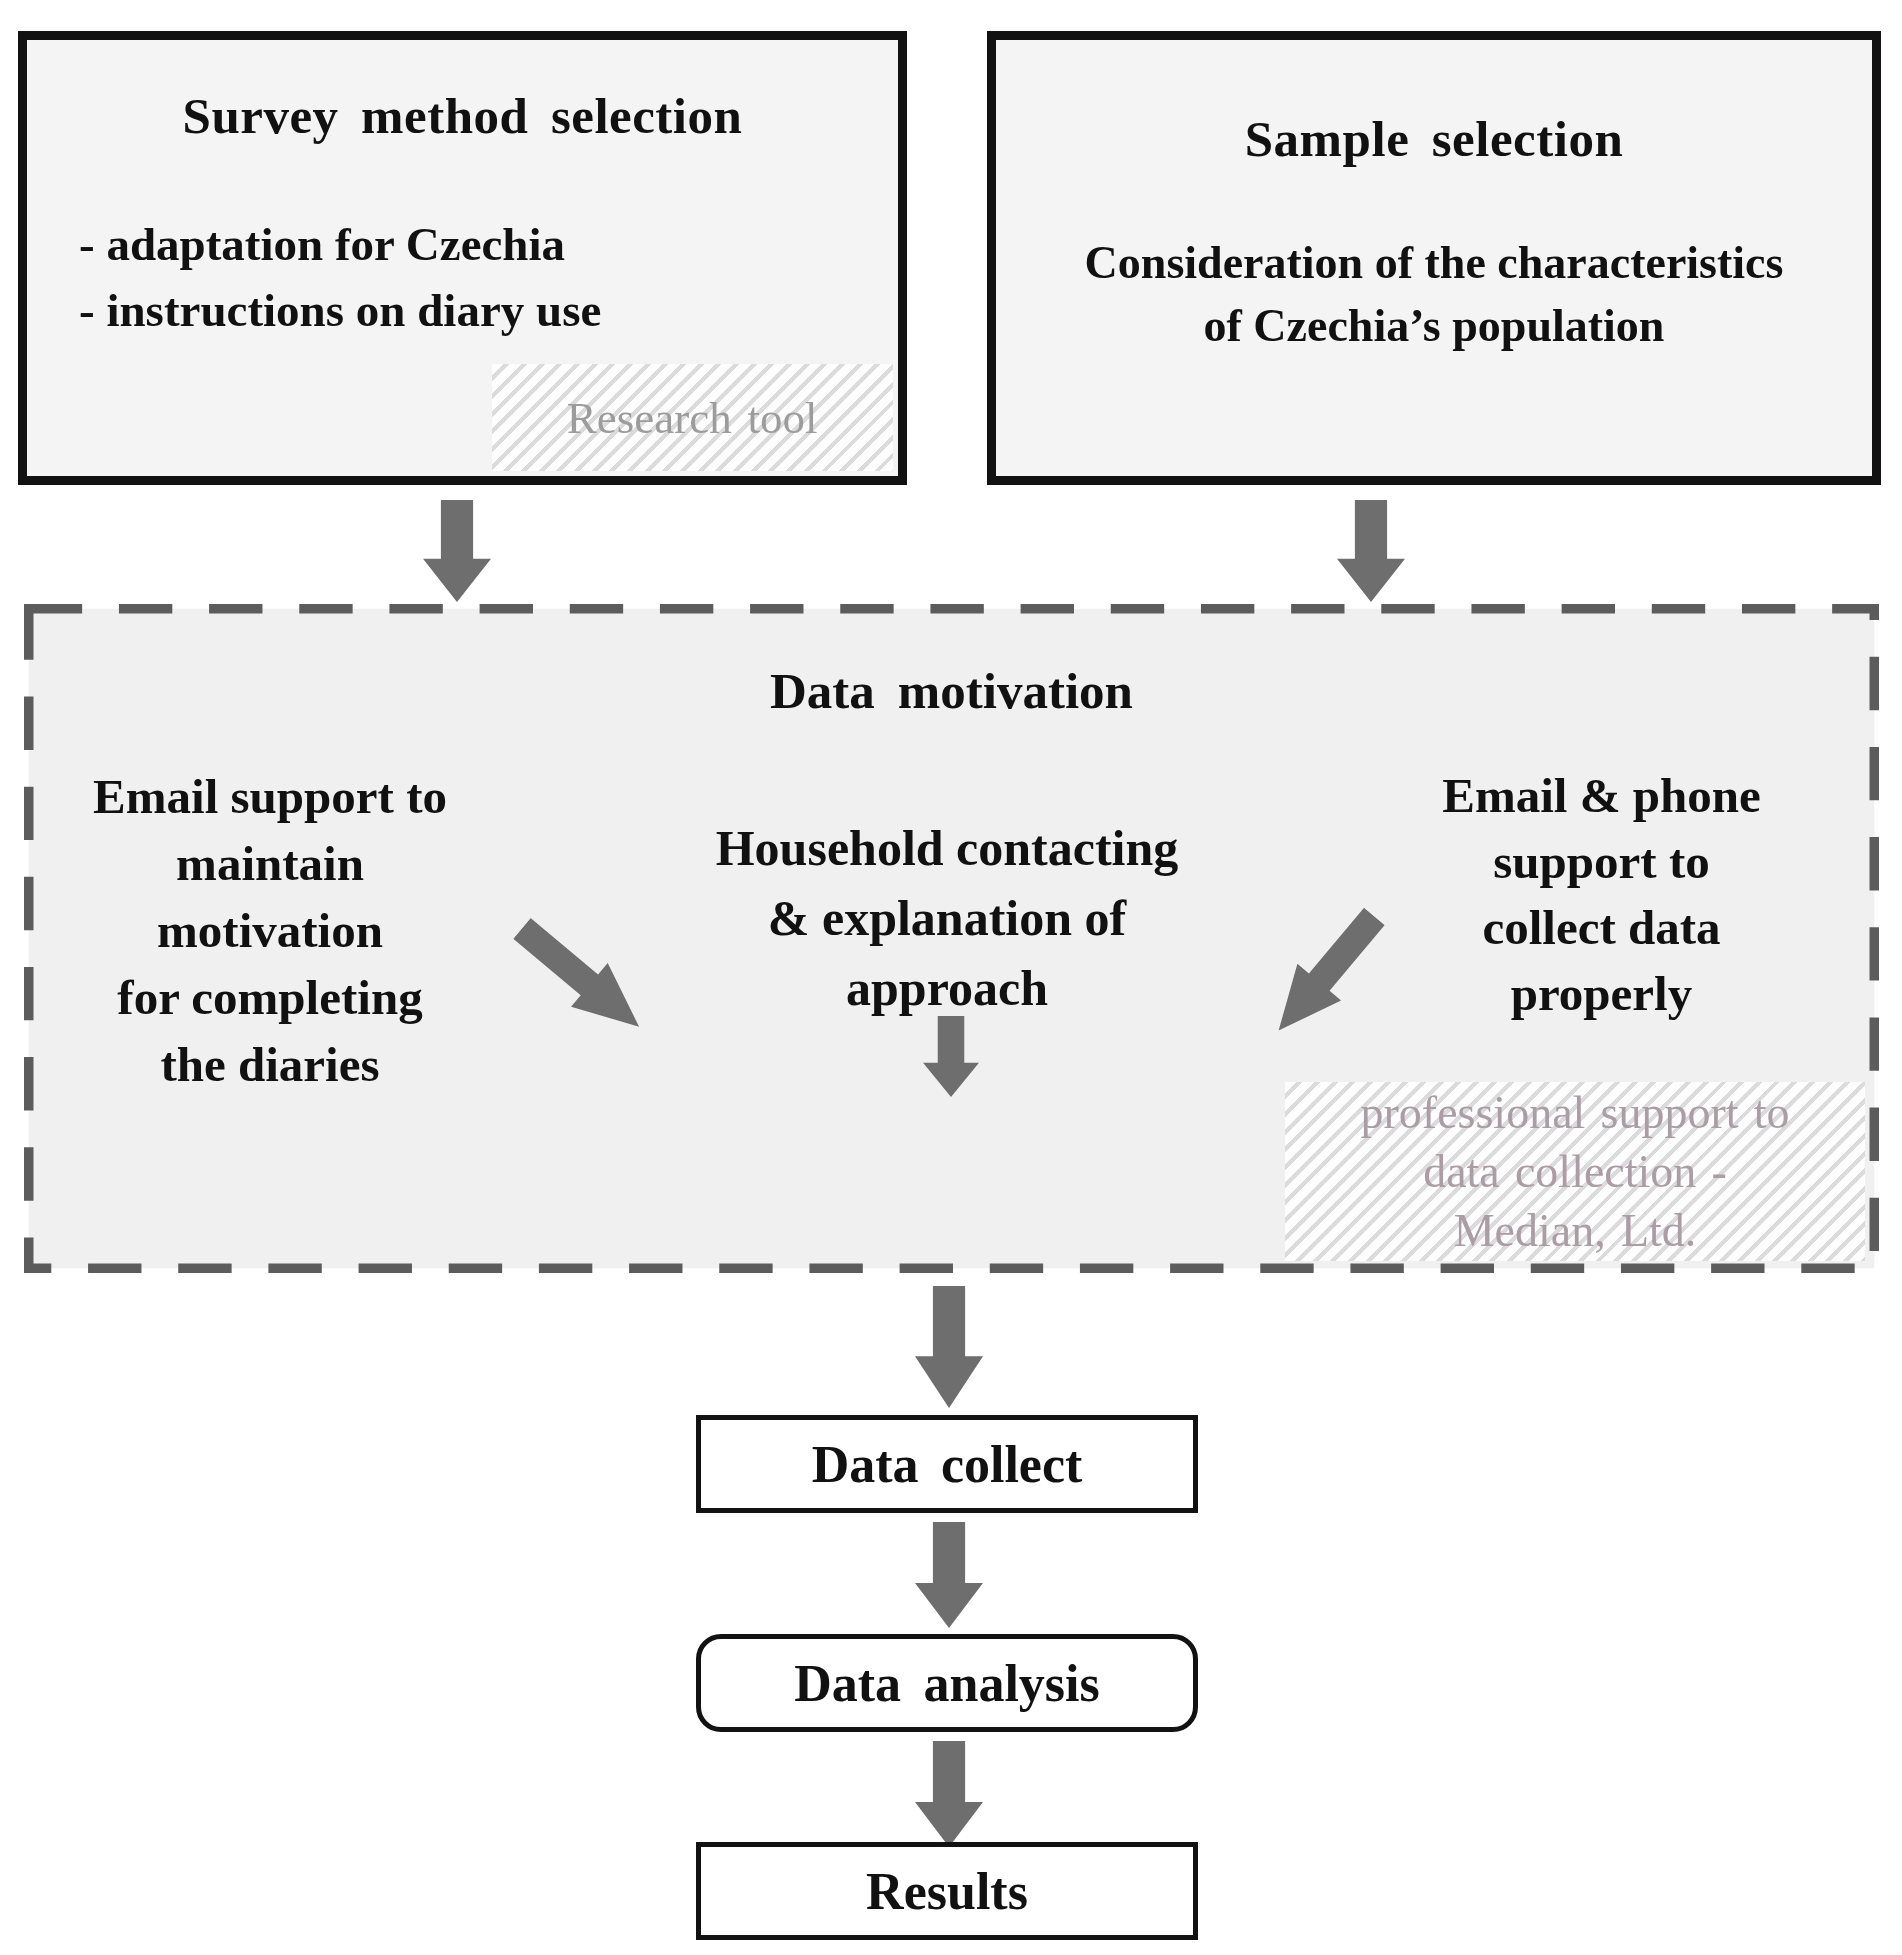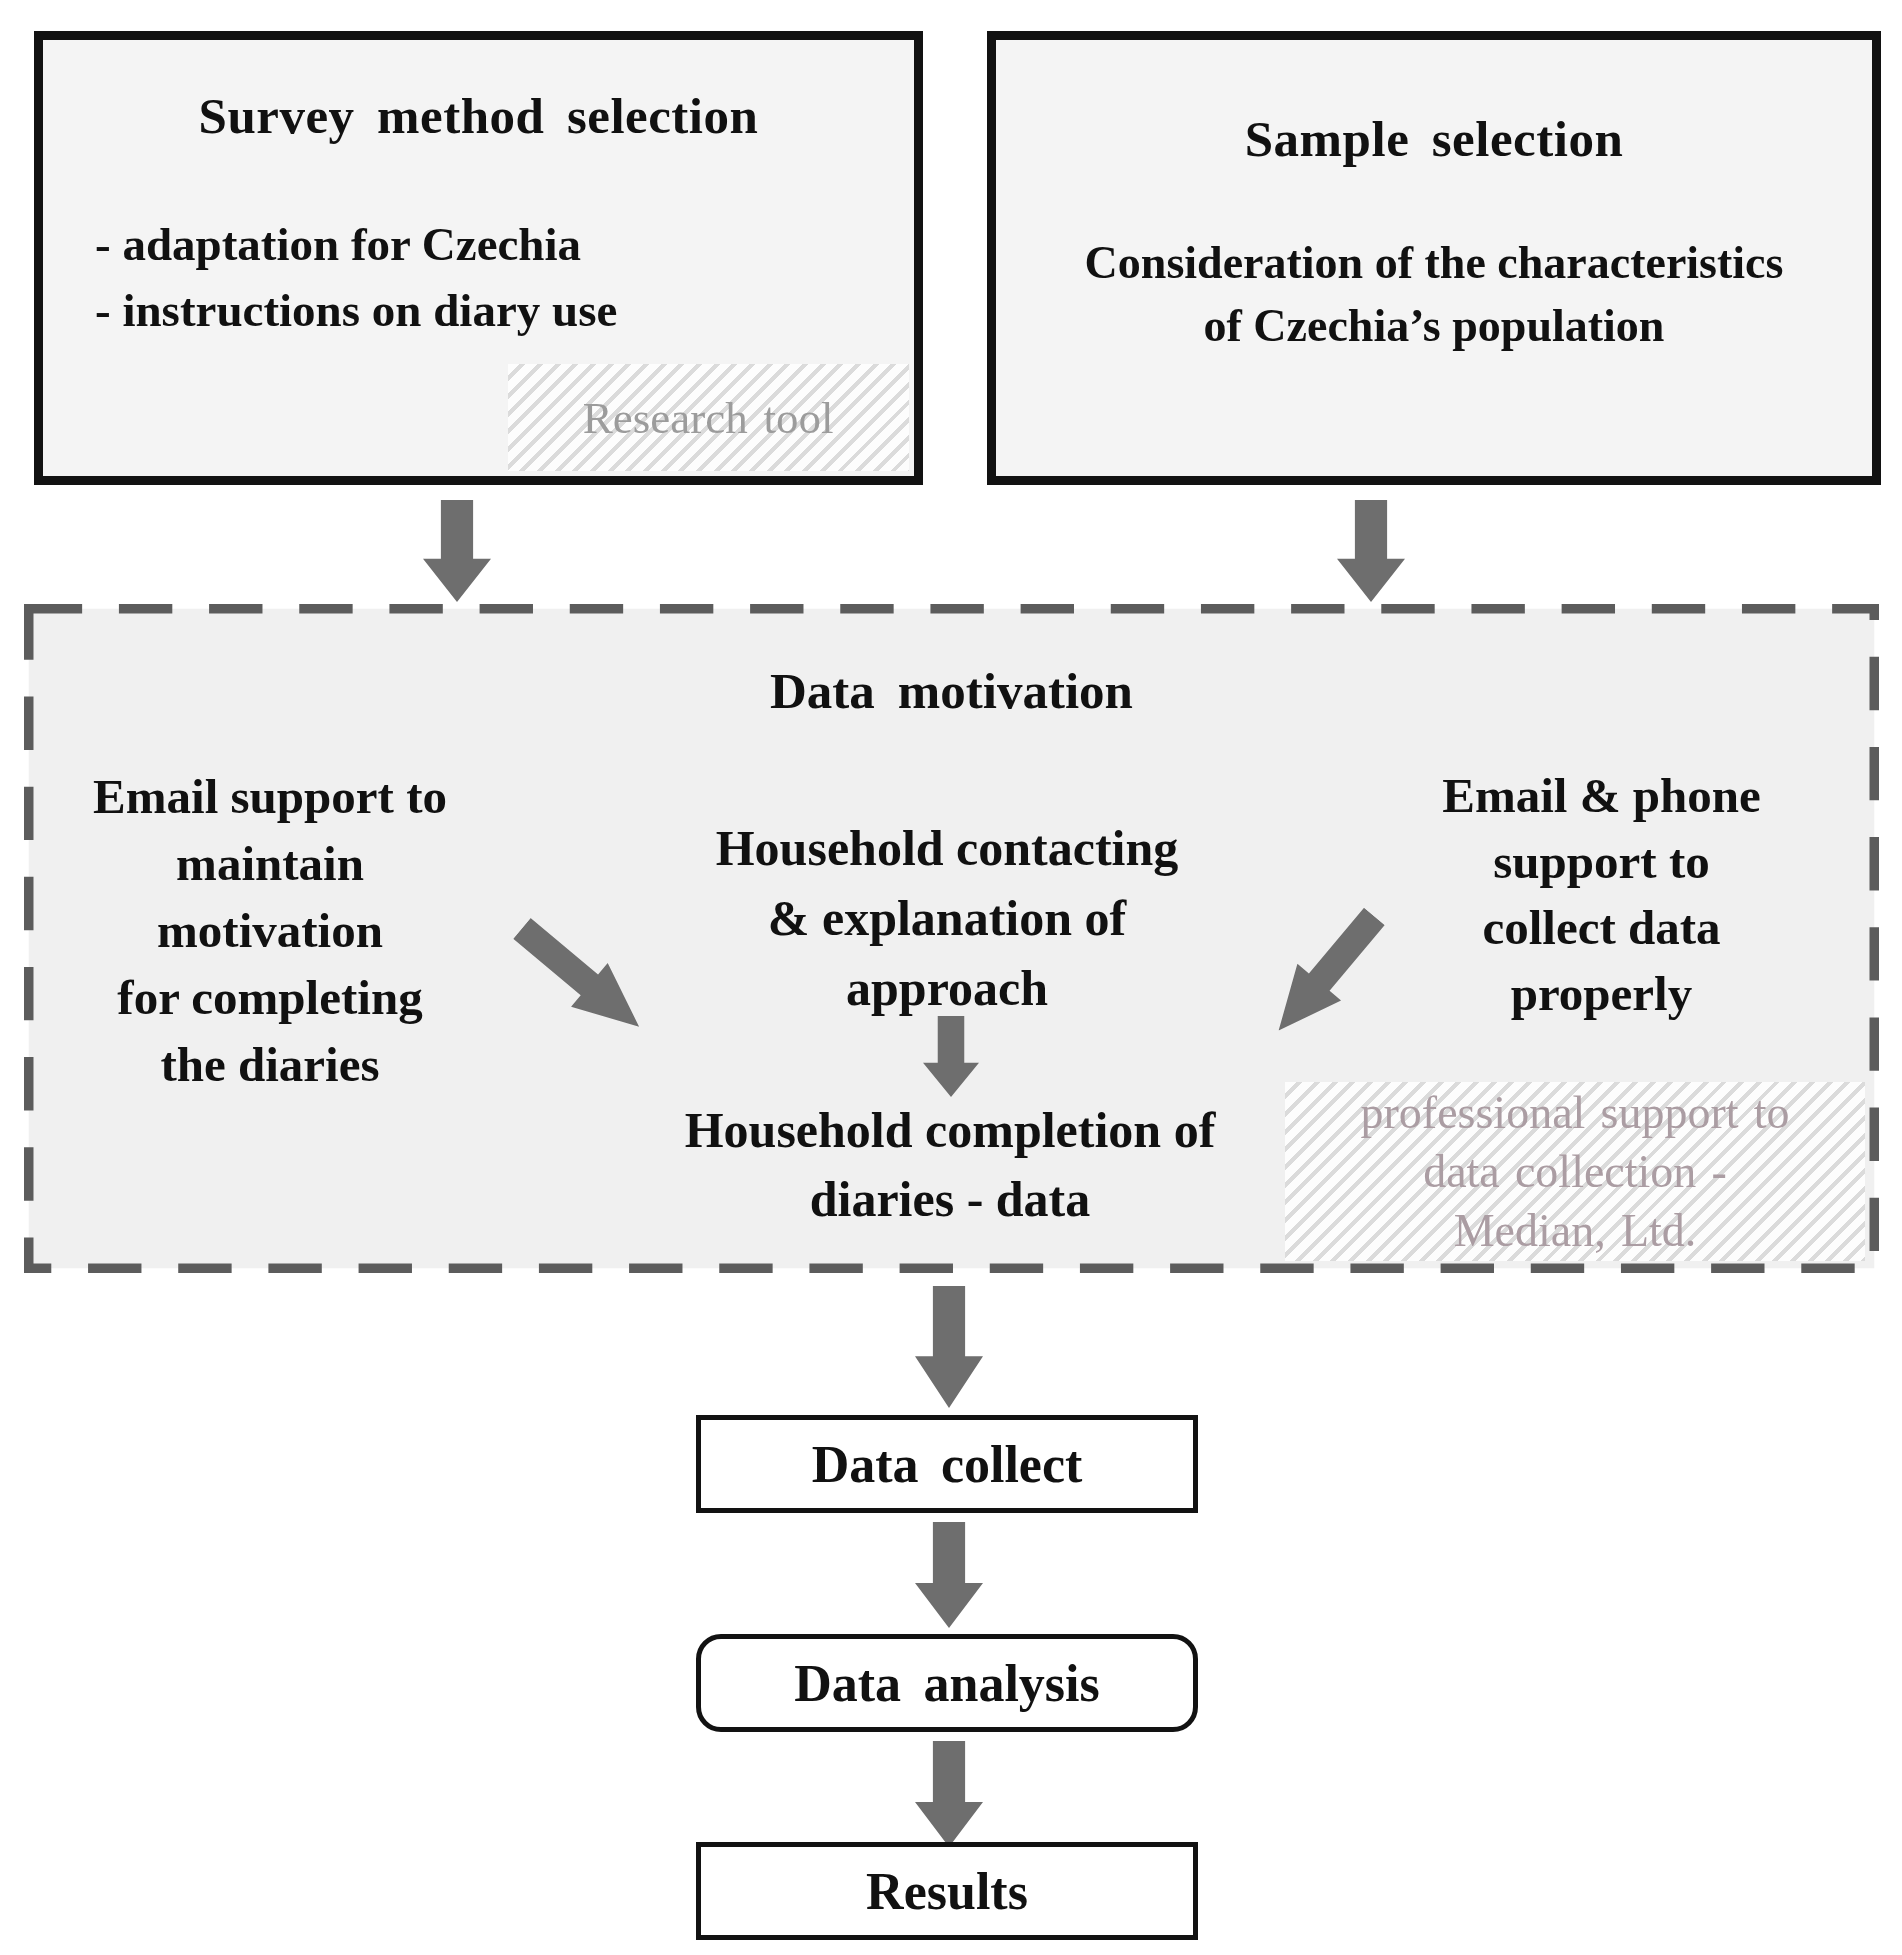--- a/index.html
+++ b/index.html
@@ -13,21 +13,21 @@
   }
   .pre { white-space:pre-line; }
 
   
   .solid-box {
     position:absolute;
     background:#f4f4f4;
     border:9px solid #121212;
     box-sizing:border-box;
   }
-  #survey-box { left:34px;  top:31px; width:889px; height:454px; }
+  #survey-box { left:18px;  top:31px; width:889px; height:454px; }
   #sample-box { left:987px; top:31px; width:894px; height:454px; }
 
   .box-title {
     position:absolute; left:0; right:0;
     text-align:center; font-weight:bold; font-size:51px;
     word-spacing:0.18em; letter-spacing:0.01em;
   }
   #survey-title { top:47px; }
   #sample-title { top:70px; }
 
@@ -145,22 +145,20 @@
 the diaries</div>
 
     <div class="pre" id="dc-center-top">Household contacting
 &amp; explanation of
 approach</div>
 
     <svg class="arrow" id="dc-small-arrow" viewBox="0 0 114 165" preserveAspectRatio="none">
       <polygon points="30,0 84,0 84,95 114,95 57,165 0,95 30,95" fill="#6e6e6e"></polygon>
     </svg>
 
-    <div class="pre" id="dc-center-bottom">Household completion of
-diaries - data</div>
 
     <div class="pre" id="dc-right">Email  &amp; phone
 support to
 collect data
 properly</div>
 
     <svg class="arrow" id="diag-left" viewBox="0 0 114 165" preserveAspectRatio="none">
       <polygon points="30,0 84,0 84,95 114,95 57,165 0,95 30,95" fill="#6e6e6e"></polygon>
     </svg>
     <svg class="arrow" id="diag-right" viewBox="0 0 114 165" preserveAspectRatio="none">

